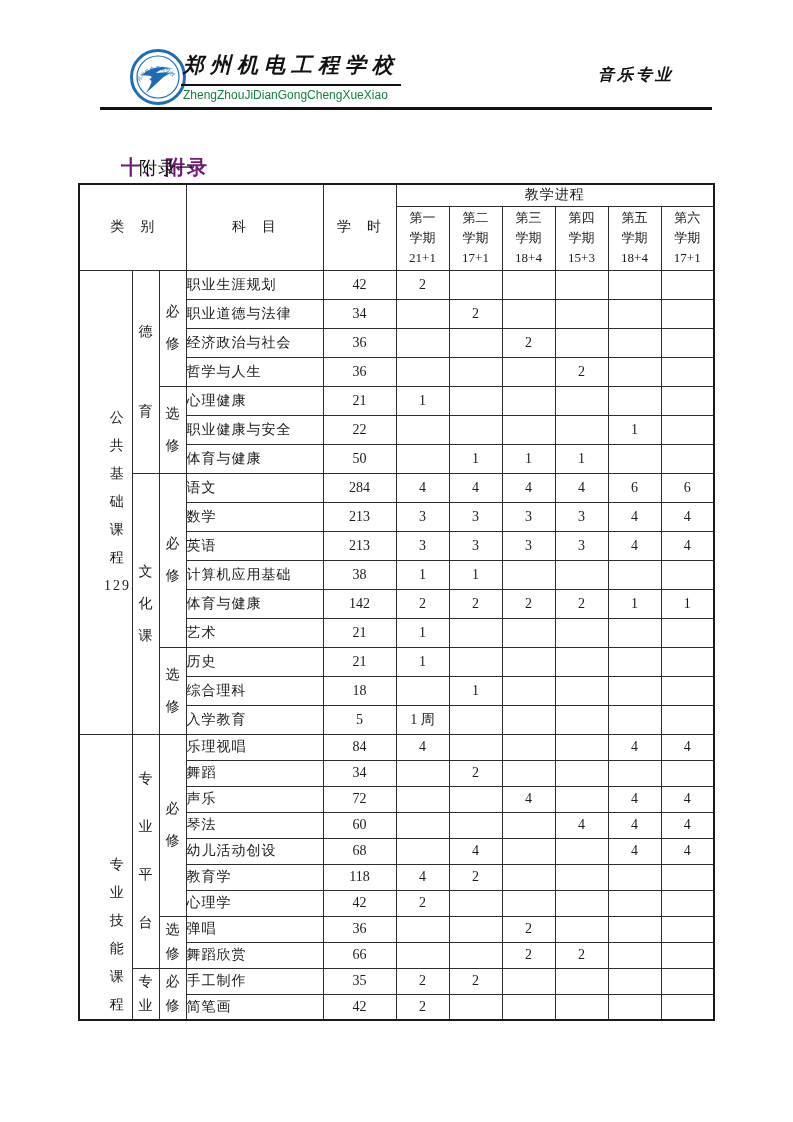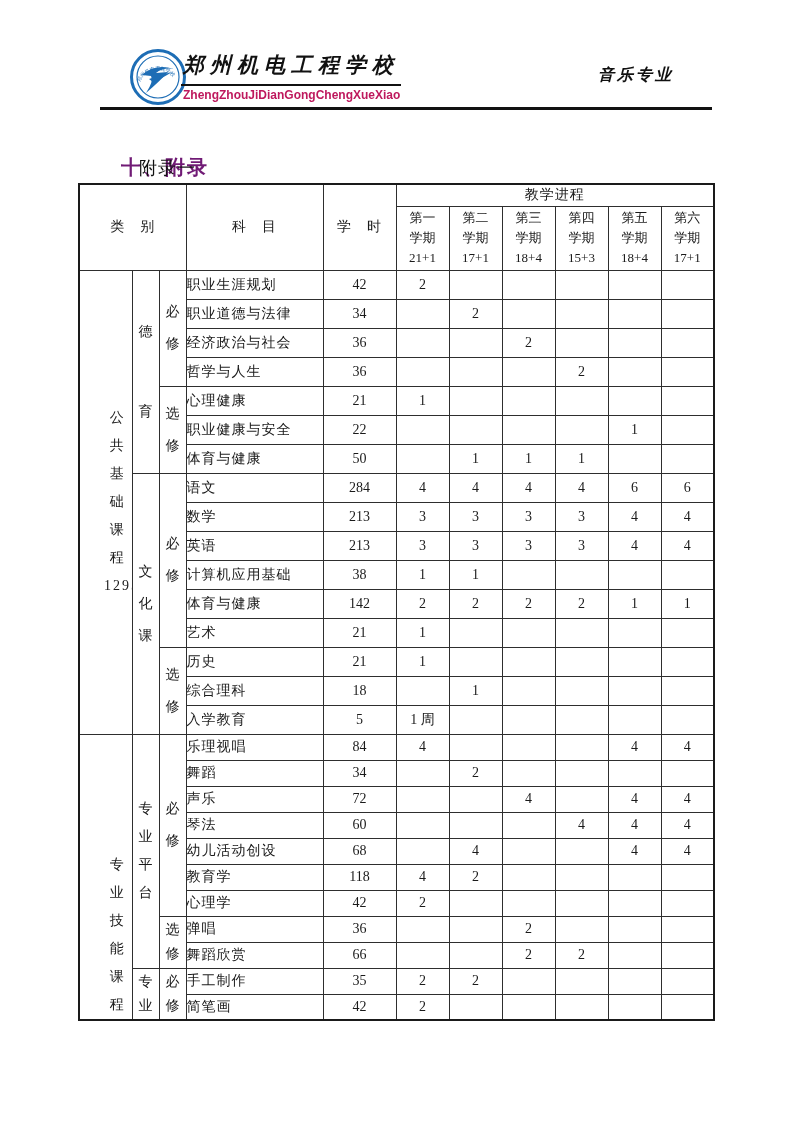--- a/index.html
+++ b/index.html
@@ -10,22 +10,22 @@
   
   .logo { position:absolute; left:129px; top:48px; width:58px; height:58px; }
   .school-name {
     position:absolute; left:183px; top:51px; width:230px;
     font-size:21px; font-weight:bold; font-style:italic; letter-spacing:6px;
     color:#111; white-space:nowrap;
   }
   .name-underline { position:absolute; left:181px; top:84px; width:220px; height:2px; background:#111; }
   .school-pinyin {
     position:absolute; left:183px; top:88px;
-    font-family:"Liberation Sans", sans-serif; font-size:12px; font-weight:bold;
-    color:#be185d; letter-spacing:0px; white-space:nowrap;
+    font-family:"Liberation Sans", sans-serif; font-size:12px; font-weight:normal;
+    color:#15803d; letter-spacing:0px; white-space:nowrap;
   }
   .major-label {
     position:absolute; left:598px; top:65px;
     font-size:16px; font-weight:bold; font-style:italic; letter-spacing:3px; color:#111;
   }
   .header-rule { position:absolute; left:100px; top:107px; width:612px; height:3px; background:#111; }
   
   .section-heading {
     position:absolute; left:121px; top:117px;
     font-family:"Liberation Sans", sans-serif; font-size:20px; font-weight:bold; color:#701a75;
@@ -43,21 +43,21 @@
   tr.hh1 { height:22px; } tr.hh2 { height:64px; }
   tr.h1 { height:29px; } tr.h2 { height:26px; }
   th.hdr { text-align:center; font-size:14px; letter-spacing:1px; }
   .sem-head { text-align:center; font-size:13px; }
   .sem-head span { display:block; line-height:20px; }
   td.subj { text-align:left; padding-left:8px; letter-spacing:1px; }
   td.num { text-align:center; }
   td.grp { text-align:center; vertical-align:middle; }
   td.vlab { word-break:break-all; line-height:30px; }
   td.lh-xl { line-height:80px; }
-  td.lh-lg { line-height:28px; }
+  td.lh-lg { line-height:48px; }
   td.lh-md { line-height:32px; }
   td.lh-sm { line-height:24px; }
   td.g-pb span, td.g-ps span { display:block; line-height:28px; letter-spacing:2px; text-align:center;margin-left:24px; }
   td.g-ps { vertical-align:bottom; padding-bottom:8px; }
   
   .page-number {
     position:absolute; left:0; top:1032px; width:100%; text-align:center;
     font-family:"Liberation Sans", sans-serif; font-size:12px; color:#222;
   }
 </style>

